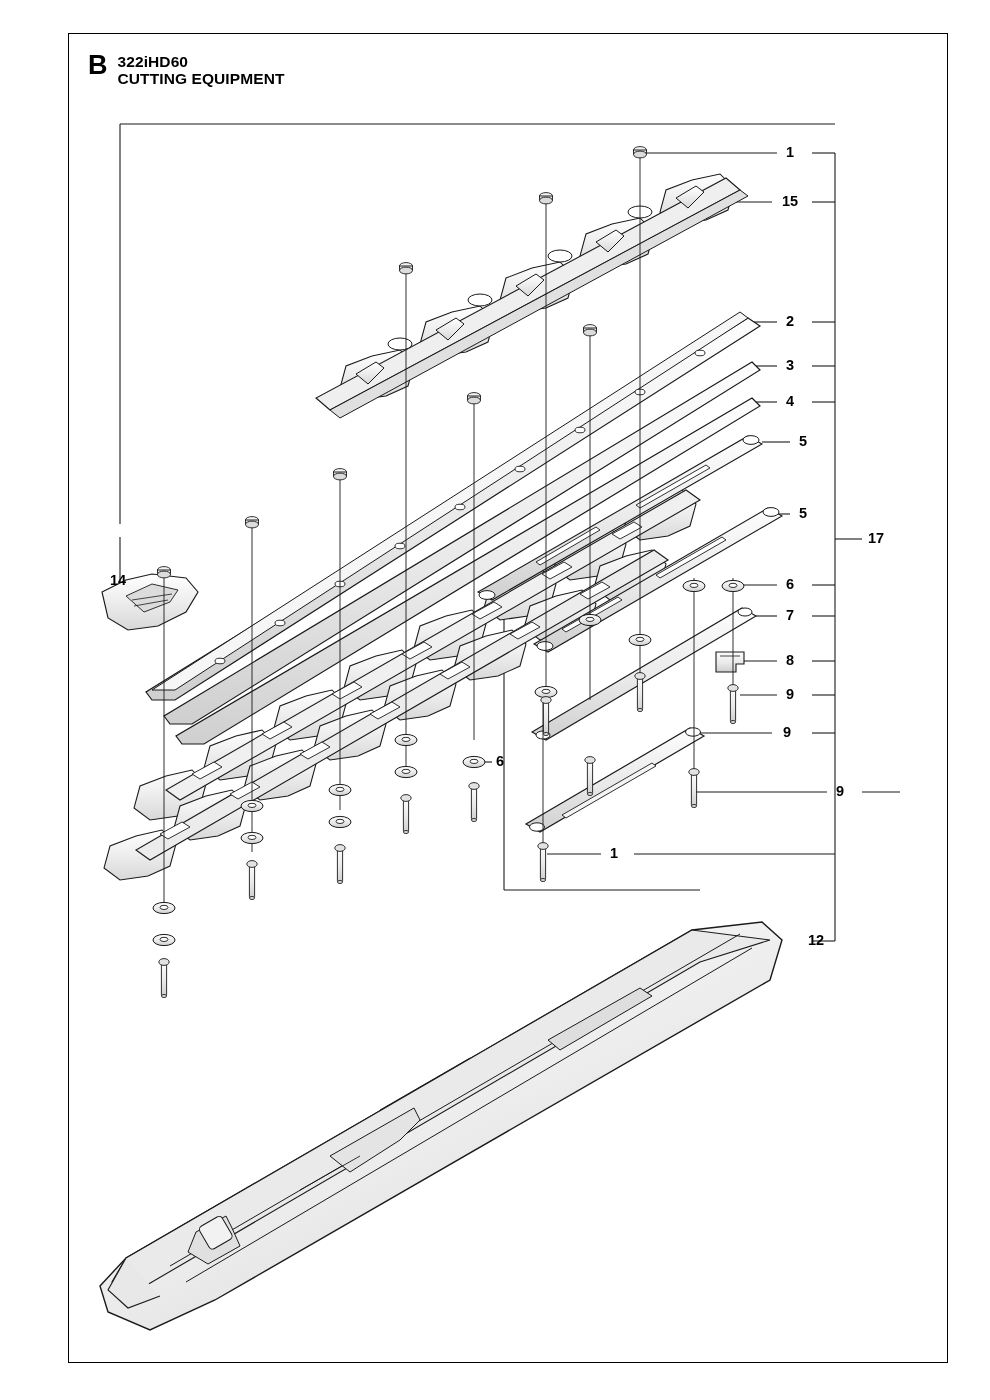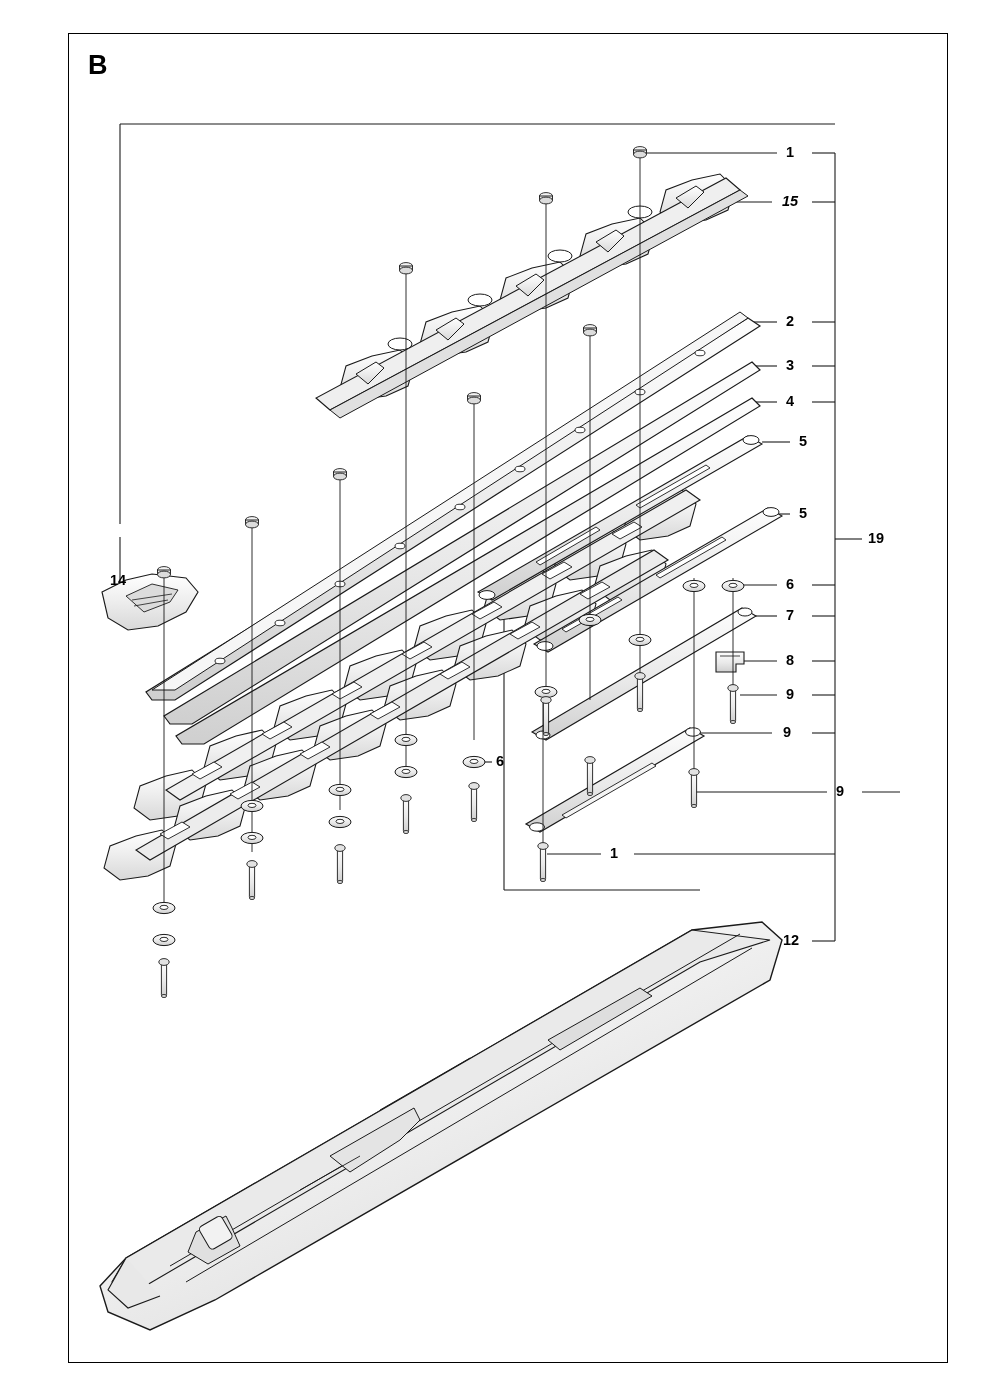--- a/index.html
+++ b/index.html
@@ -81,20 +81,24 @@
 </style>
 </head>
 <body>
 
 <div id="page">
 
   <div class="page-border"></div>
 
   <div class="title-block">
     <div class="section-letter">B</div>
+    <div class="title-lines">
+      <div class="model-code">322iHD60</div>
+      <div class="section-name">CUTTING EQUIPMENT</div>
+    </div>
   </div>
 
   <svg id="drawing" viewBox="0 0 990 1400">
     <defs>
       <linearGradient id="metalgrad" x1="0" y1="0" x2="0" y2="1">
         <stop offset="0%" stop-color="#ffffff"></stop>
         <stop offset="45%" stop-color="#efefef"></stop>
         <stop offset="100%" stop-color="#d8d8d8"></stop>
       </linearGradient>
       <linearGradient id="barGrad" x1="0" y1="0" x2="0" y2="1">
@@ -377,31 +381,31 @@
       <path d="M330,1156 L414,1108 L420,1120 L400,1140 L350,1172 Z" fill="#e4e4e4" stroke="#1a1a1a" stroke-width="1"></path>
       <path d="M196,1232 L226,1216 L232,1228 L240,1246 L208,1264 L188,1252 Z" fill="#e0e0e0" stroke="#1a1a1a" stroke-width="1"></path>
       <rect x="198" y="1228" width="26" height="26" rx="4" transform="rotate(-30 198 1228)" fill="#f2f2f2" stroke="#1a1a1a" stroke-width="1"></rect>
       <path d="M126,1258 L108,1290 L128,1308 L160,1296" fill="#e8e8e8" stroke="#1a1a1a" stroke-width="1.1"></path>
       <path d="M380,1110 L470,1058" stroke="#1a1a1a" stroke-width="0.9" fill="none"></path>
       <path d="M300,1190 L360,1156" stroke="#1a1a1a" stroke-width="0.9" fill="none"></path>
     </g>
   </svg>
 
   <div class="callout-label" style="left:786px;  top:145px;">1</div>
-  <div class="callout-label" style="left:782px;  top:194px;font-style:italic;">15</div>
+  <div class="callout-label" style="left:782px;  top:194px;">15</div>
   <div class="callout-label" style="left:786px;  top:314px;">2</div>
   <div class="callout-label" style="left:786px;  top:358px;">3</div>
   <div class="callout-label" style="left:786px;  top:394px;">4</div>
   <div class="callout-label" style="left:799px;  top:434px;">5</div>
   <div class="callout-label" style="left:799px;  top:506px;">5</div>
-  <div class="callout-label" style="left:868px;  top:531px;">19</div>
+  <div class="callout-label" style="left:868px;  top:531px;">17</div>
   <div class="callout-label" style="left:110px;  top:529px;margin-top:44px;">14</div>
   <div class="callout-label" style="left:786px;  top:577px;">6</div>
   <div class="callout-label" style="left:786px;  top:608px;">7</div>
   <div class="callout-label" style="left:786px;  top:653px;">8</div>
   <div class="callout-label" style="left:786px;  top:687px;">9</div>
   <div class="callout-label" style="left:783px;  top:725px;">9</div>
   <div class="callout-label" style="left:836px;  top:784px;">9</div>
   <div class="callout-label" style="left:496px;  top:754px;">6</div>
   <div class="callout-label" style="left:610px;  top:846px;">1</div>
-  <div class="callout-label" style="left:783px;  top:933px;">12</div>
+  <div class="callout-label" style="left:808px;  top:933px;">12</div>
 
 </div>
 
 </body></html>

